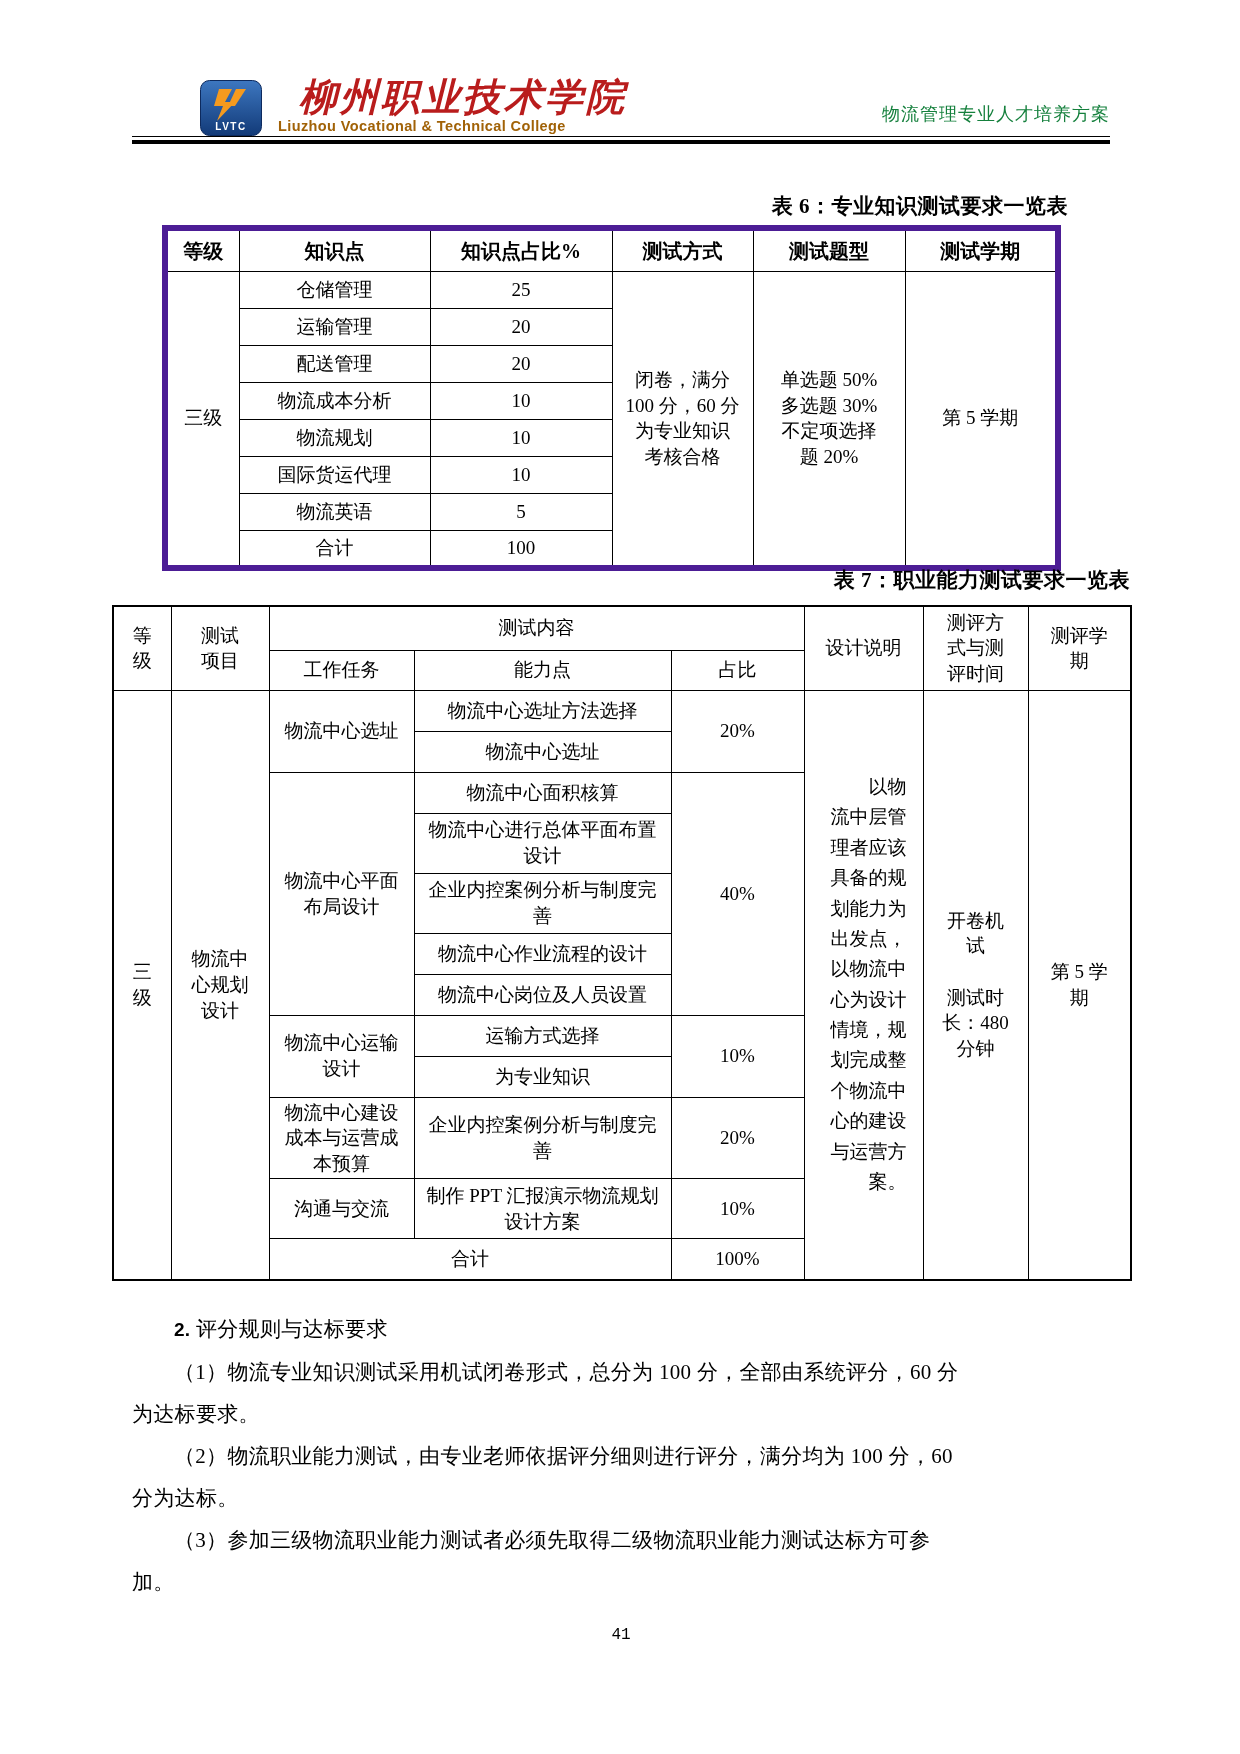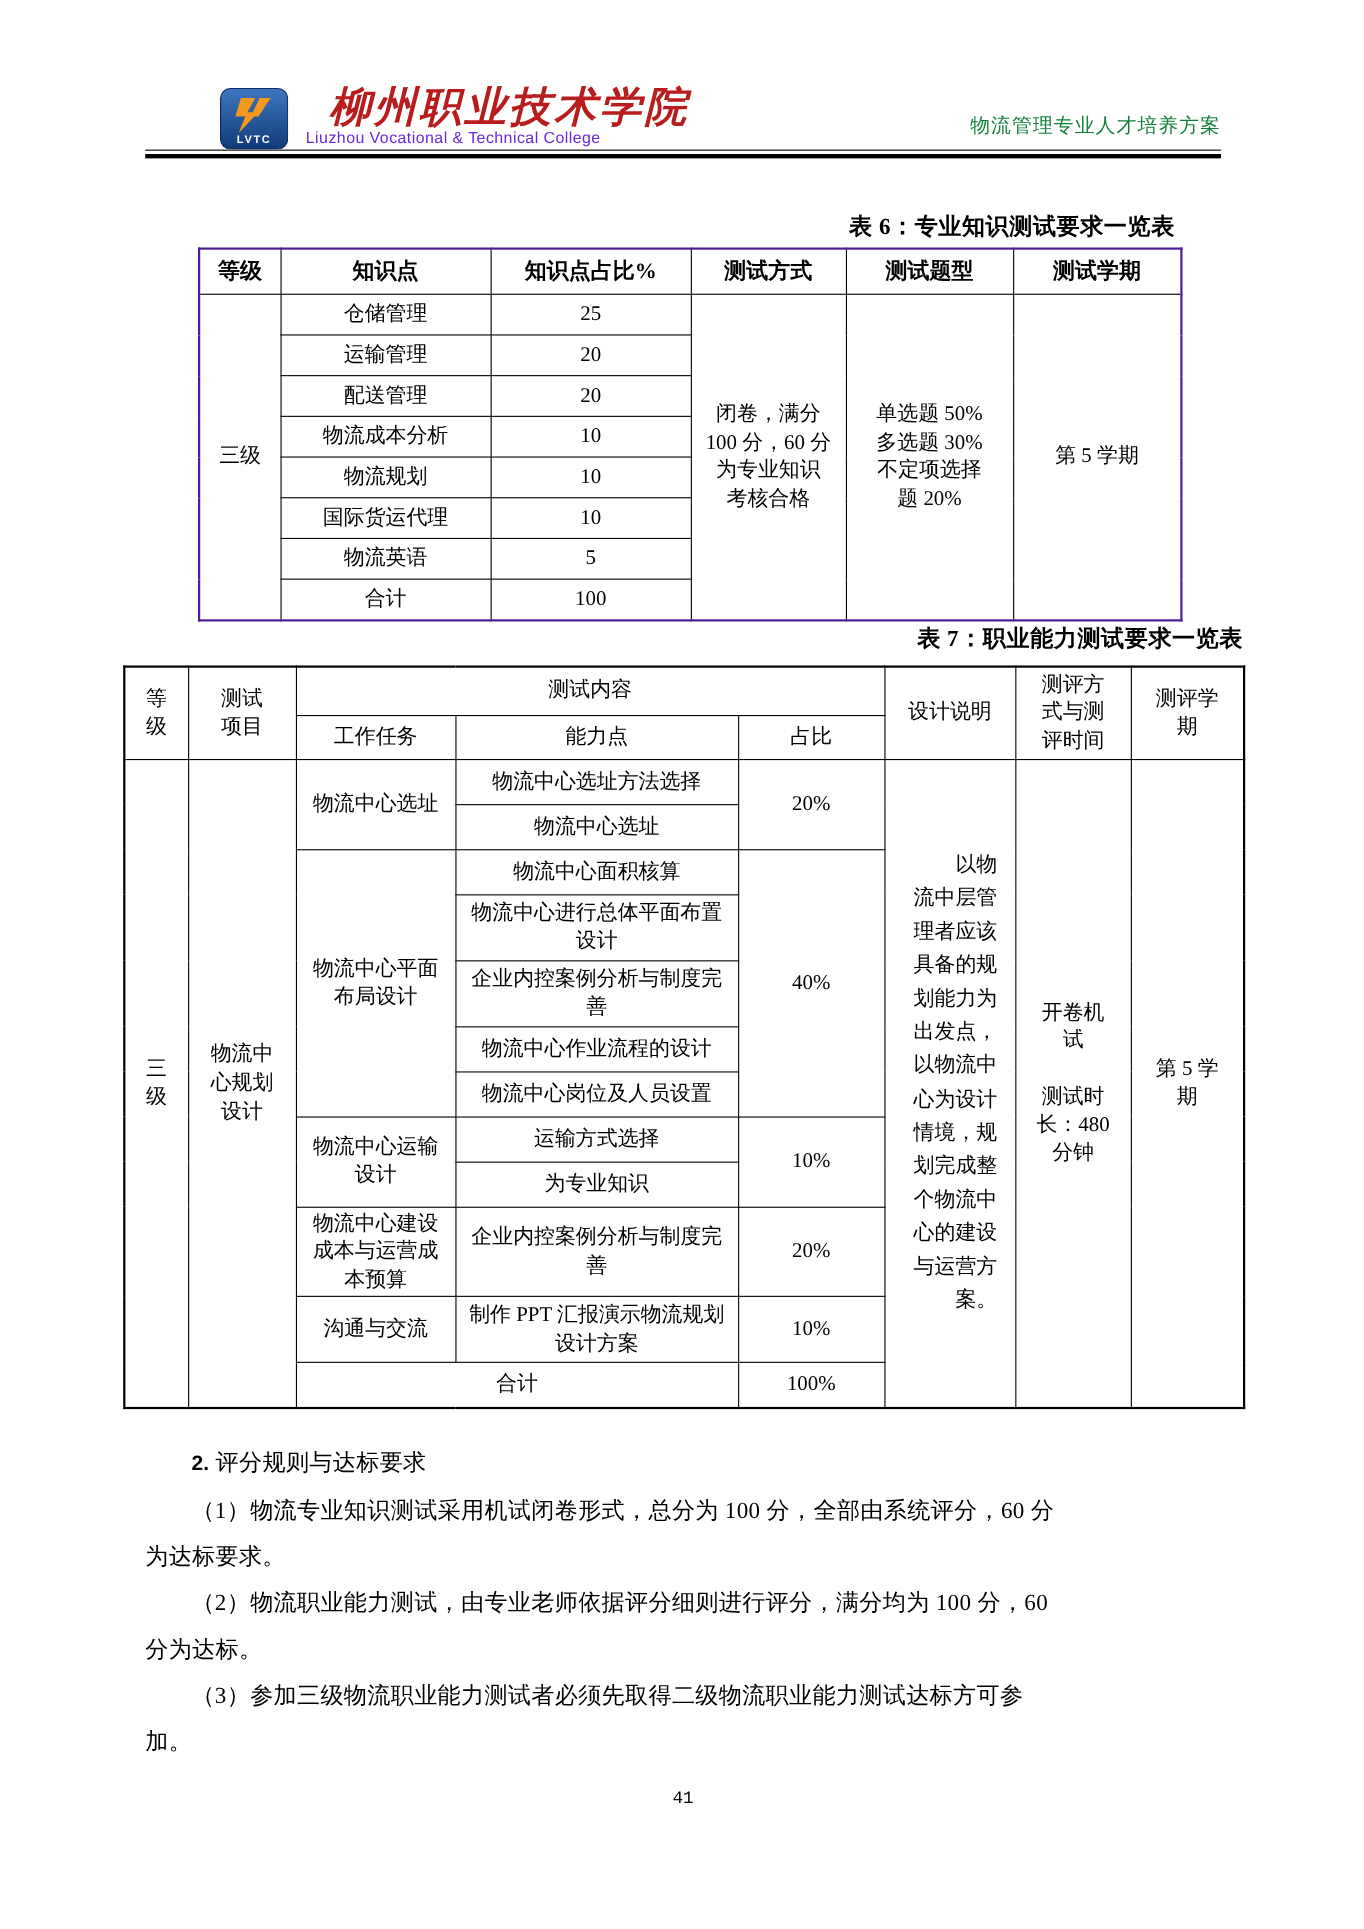--- a/index.html
+++ b/index.html
@@ -11,40 +11,41 @@
   
   .logo{position:absolute; left:200px; top:80px; width:62px; height:56px;}
   .college-cn{
     position:absolute; left:276px; top:72px;
     font-size:38px; font-weight:bold; font-style:italic; letter-spacing:3px; color:#b91c1c;
     font-family:Liberation Sans, sans-serif;
     margin-left:23px;
   }
   .college-en{
     position:absolute; left:278px; top:118px;
-    font-size:14.5px; color:#6d28d9; letter-spacing:.4px;
+    font-size:14.5px; color:#a16207; letter-spacing:.4px;
     font-family:"Liberation Sans", sans-serif;
+    font-weight:bold;
   }
   .doc-title{
     position:absolute; right:130px; top:102px;
     font-size:18px; letter-spacing:1px; color:#15803d;
   }
   .rule-thin{position:absolute; left:132px; top:136px; width:978px; border-top:1px solid #000;}
   .rule-thick{position:absolute; left:132px; top:140px; width:978px; height:4px; background:#000;}
   
   .tbl-title{
     position:absolute; text-align:right; font-weight:bold; font-size:21px; letter-spacing:.5px;
   }
   .t6-title{left:175px; top:192px; width:893px;}
   .t7-title{left:112px; top:566px; width:1018px;}
   
   table{border-collapse:collapse; table-layout:fixed; position:absolute;}
   td,th{border:1px solid #000; text-align:center; vertical-align:middle;
         font-size:19px; font-weight:normal; padding:2px 6px; line-height:1.35;}
-  .t6{left:180px; top:225px; width:893px; border:2px solid #4c1d95;}
+  .t6{left:162px; top:225px; width:893px; border:6px solid #4c1d95;}
   .t7{left:112px; top:605px; width:1018px; border:2px solid #000;}
   .t6 thead th{font-weight:bold; font-size:20px; height:36px;}
   .t6 tbody tr{height:37px;}
   .t7 thead tr.h1{height:44px;}
   .t7 thead tr.h2{height:40px;}
   .t7 tr.r1{height:41px;}
   .t7 tr.r2{height:60px;}
   .pre{white-space:pre-line;}
   .design-cell{text-align:right; text-indent:2em; padding:6px 16px; line-height:1.6;}
   .method-cell{padding:2px 16px;}

